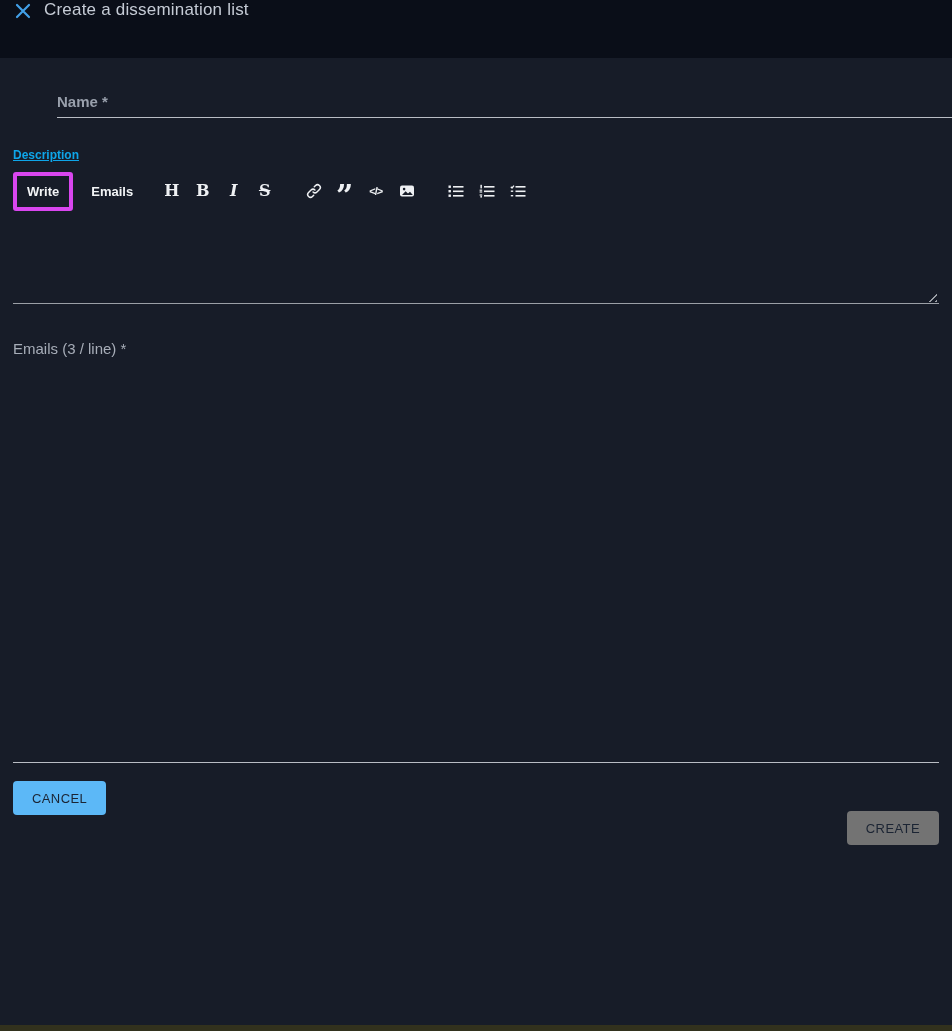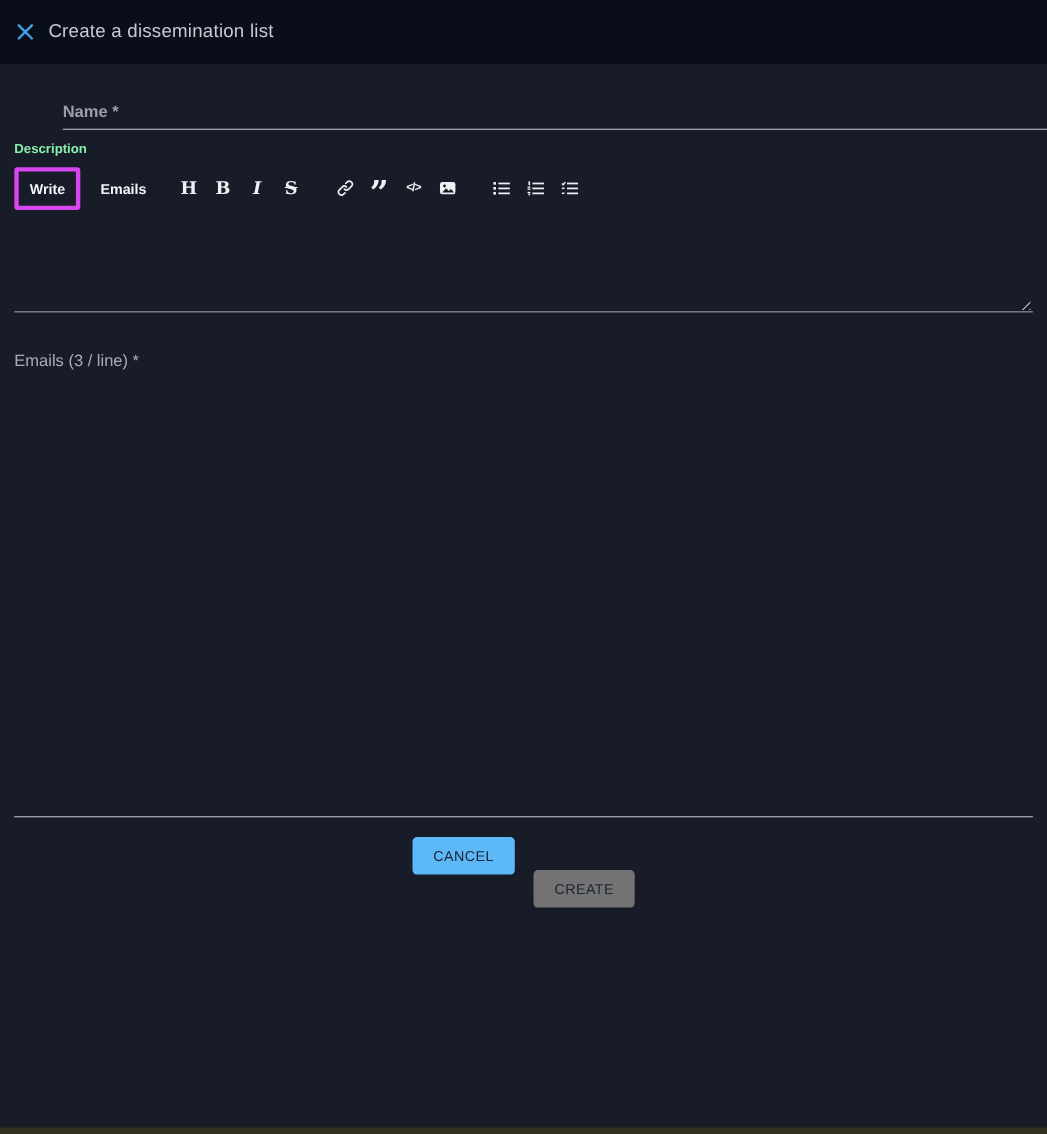--- a/index.html
+++ b/index.html
@@ -7,21 +7,21 @@
   body {
     background: #171c28;
     font-family: "Liberation Sans", sans-serif;
     position: relative;
     overflow: hidden;
   }
   .modal-header {
     height: 58px;
     background: #0a0e18;
     display: flex;
-    align-items: center;
+    align-items: flex-start;
     padding: 0 12px;
   }
   .close-btn {
     width: 22px; height: 22px;
     display: flex; align-items: center; justify-content: center;
     cursor: pointer;
     flex: 0 0 auto;
   }
   .modal-title {
     margin-left: 10px;
@@ -41,24 +41,25 @@
     outline: none;
     font-family: "Liberation Sans", sans-serif;
     font-size: 15px;
     font-weight: 600;
     color: #dfe3ea;
     padding: 2px 0 7px 0;
     margin-left: 44px;
   }
   .name-input::placeholder { color: #99a0ac; opacity: 1; font-weight: 600; }
   .desc-label {
-    margin-top: 10px;
+    margin-top: 30px;
     font-size: 12px;
     font-weight: 600;
-    color: #86efac;
+    color: #0ea5e9;
+    text-decoration: underline;
   }
   .toolbar {
     margin-top: 12px;
     display: flex;
     align-items: center;
     height: 34px;
   }
   .tab-write {
     border: 4px solid #d946ef;
     border-radius: 3px;
@@ -160,21 +161,21 @@
     outline: none;
     resize: none;
     color: #dfe3ea;
     font-family: "Liberation Sans", sans-serif;
     font-size: 14px;
     padding: 6px 0;
   }
   .actions-row {
     margin-top: 18px;
     display: flex;
-    justify-content: center;
+    justify-content: space-between;
     gap: 17px;
   }
   .btn {
     height: 34px;
     border: none;
     border-radius: 4px;
     font-family: "Liberation Sans", sans-serif;
     font-size: 13px;
     font-weight: 500;
     letter-spacing: 0.4px;

